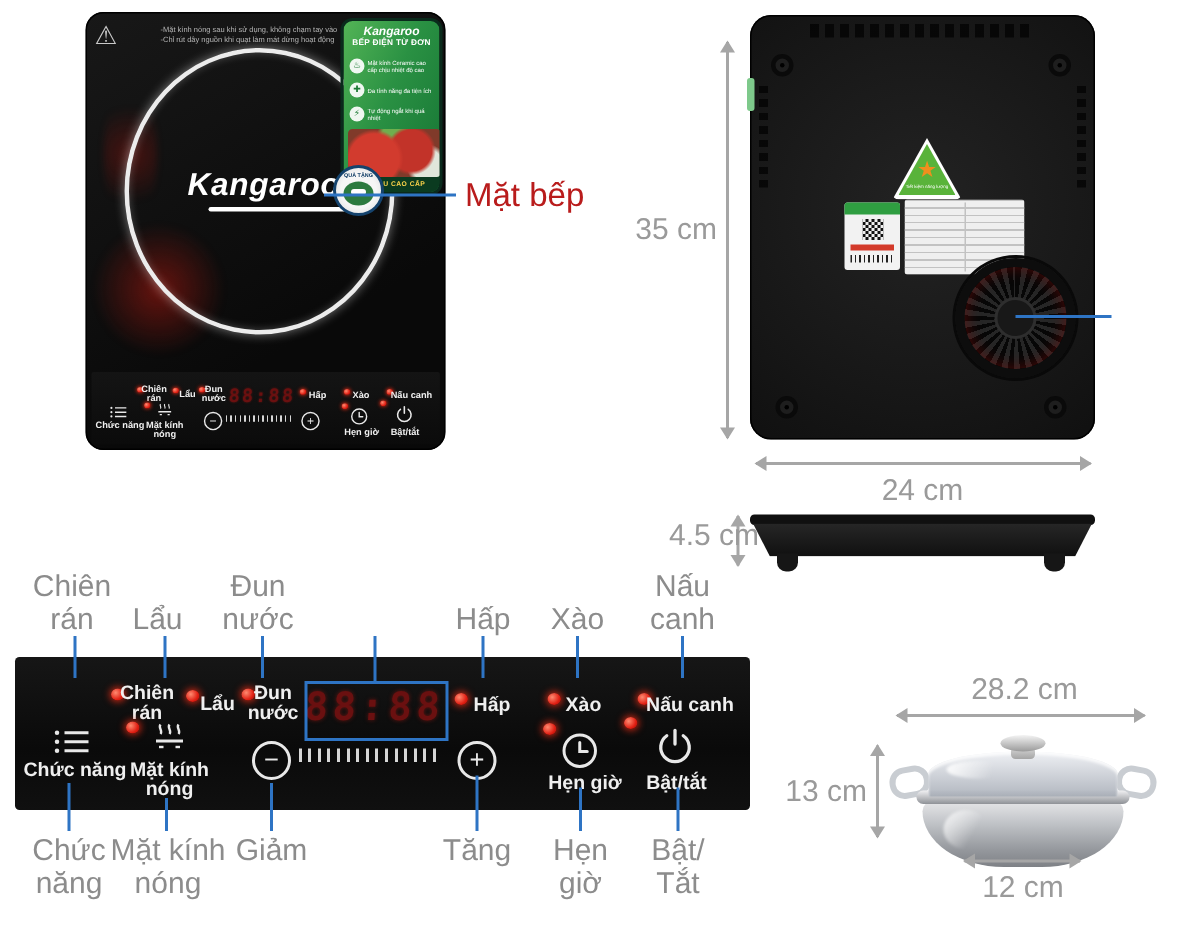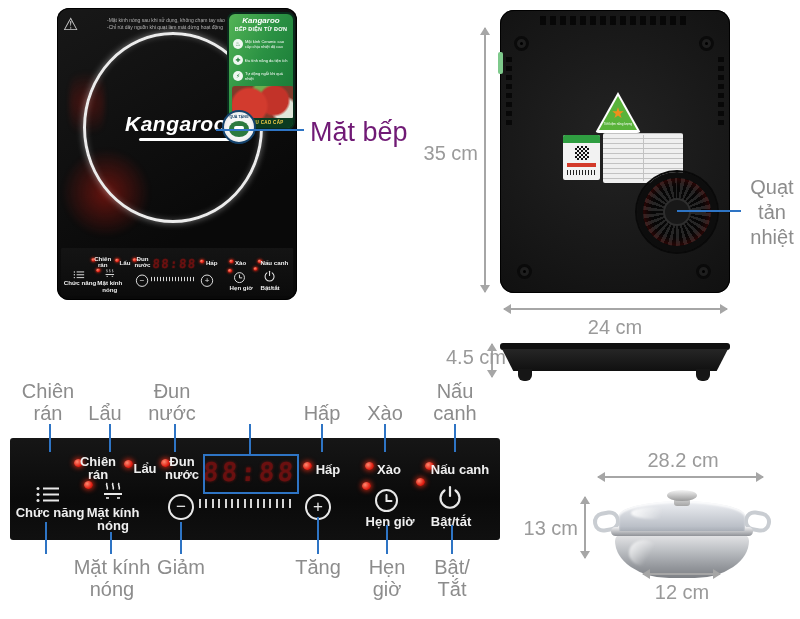--- a/index.html
+++ b/index.html
@@ -256,21 +256,21 @@
           <path d="M8.5 6.5a9.5 9.5 0 1 0 11 0" stroke="#e8e8e8" stroke-width="2.2" stroke-linecap="round"></path>
         </svg>
         <div class="plabel" style="left:441px;top:77px;">
             <span>Bật/tắt</span>
           </div>
       </div>
     </div>
   </div>
 
   <div class="bline" style="left:216px;top:129px;width:88px;height:2px;"></div>
-  <div class="measure" style="left:310px;top:117px;color:#701a75;font-size:27px;">Mặt bếp</div>
+  <div class="measure" style="left:310px;top:117px;color:#b91c1c;font-size:22px;">Mặt bếp</div>
 
   <div class="back">
     <div class="vents-top"></div>
     <div class="vents-side" style="left:6px;top:45px;"></div>
     <div class="vents-side" style="right:6px;top:45px;"></div>
     <div class="edge-strip"></div>
     <span class="screw" style="left:14px;top:26px;"></span>
     <span class="screw" style="right:16px;top:26px;"></span>
     <span class="screw" style="left:17px;bottom:14px;"></span>
     <span class="screw" style="right:19px;bottom:14px;"></span>
@@ -286,25 +286,20 @@
     </div>
     <div class="lbl-big"></div>
     <div class="fan"></div>
     <div class="fan-hub"></div>
   </div>
 
   <div class="varrow" style="left:484px;top:28px;height:264px;"></div>
   <div class="measure" style="left:398px;top:142px;width:80px;text-align:right;">35 cm</div>
 
   <div class="bline" style="left:677px;top:210px;width:64px;height:2px;"></div>
-  <div class="ann" style="left:772px;top:175px;line-height:25px;">
-    <span>Quạt</span>
-      <span>tản</span>
-      <span>nhiệt</span>
-  </div>
 
   <div class="harrow" style="left:504px;top:308px;width:223px;"></div>
   <div class="measure" style="left:615px;top:316px;transform:translateX(-50%);">24 cm</div>
 
   <div class="side-lip"></div>
   <div class="side-body"></div>
   <div class="side-foot" style="left:518px;"></div>
   <div class="side-foot" style="left:696px;"></div>
   <div class="measure" style="left:424px;top:346px;width:82px;text-align:right;">4.5 cm</div>
   <div class="varrow" style="left:491px;top:344px;height:33px;"></div>
@@ -426,20 +421,24 @@
   </div>
   <div class="display-outline"></div>
 
   <div class="bline" style="left:45px;top:522px;width:2px;height:32px;"></div>
   <div class="bline" style="left:110px;top:532px;width:2px;height:22px;"></div>
   <div class="bline" style="left:180px;top:522px;width:2px;height:32px;"></div>
   <div class="bline" style="left:317px;top:517px;width:2px;height:37px;"></div>
   <div class="bline" style="left:386px;top:525px;width:2px;height:29px;"></div>
   <div class="bline" style="left:451px;top:525px;width:2px;height:29px;"></div>
 
+  <div class="ann" style="left:46px;top:556px;">
+    <span>Chức</span>
+      <span>năng</span>
+    </div>
   <div class="ann" style="left:112px;top:556px;">
     <span>Mặt kính</span>
       <span>nóng</span>
     </div>
   <div class="ann" style="left:181px;top:556px;">
     <span>Giảm</span>
     </div>
   <div class="ann" style="left:318px;top:556px;">
     <span>Tăng</span>
     </div>

